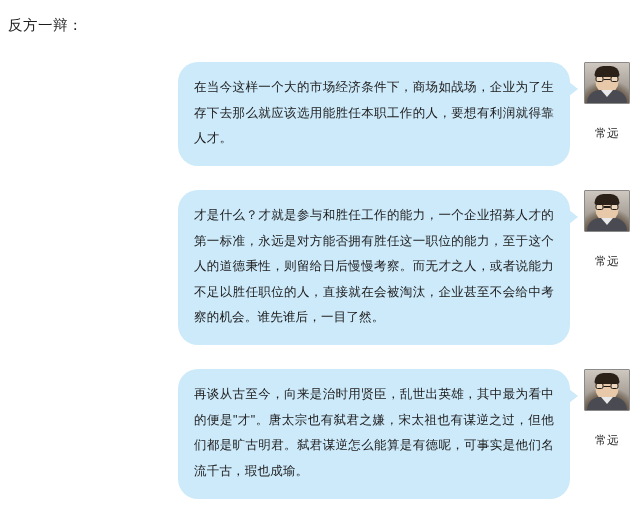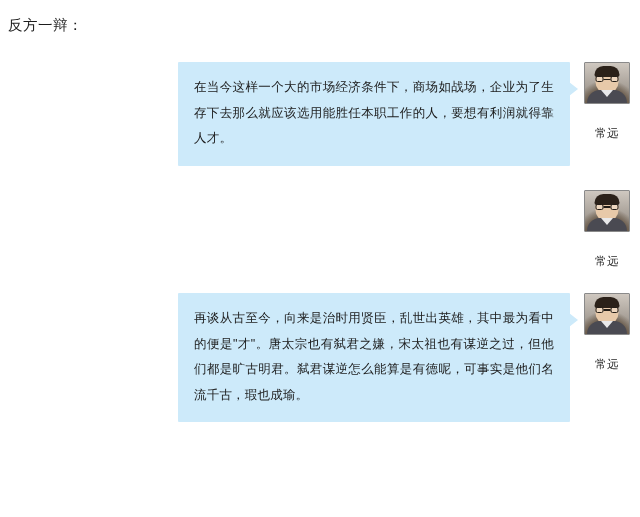--- a/index.html
+++ b/index.html
@@ -48,21 +48,21 @@
   }
 
   .bubble-wrap {
     position: relative;
     max-width: 392px;
   }
 
   .bubble {
     position: relative;
     background: #cdeafa;
-    border-radius: 1px;
+    border-radius: 20px;
     padding: 13px 16px 14px 16px;
     font-size: 12.5px;
     line-height: 2.05;
     color: #1b1b1b;
     text-align: justify;
     text-justify: inter-ideograph;
     letter-spacing: 0.2px;
     box-sizing: border-box;
     width: 392px;
   }
@@ -201,20 +201,23 @@
               <i class="r"></i>
             </span>
           <span class="body"></span>
           <span class="collar"></span>
         </div>
         <div class="sender-name">常远</div>
       </div>
     </div>
 
     <div class="msg-row">
+      <div class="bubble-wrap">
+        <div class="bubble">才是什么？才就是参与和胜任工作的能力，一个企业招募人才的第一标准，永远是对方能否拥有胜任这一职位的能力，至于这个人的道德秉性，则留给日后慢慢考察。而无才之人，或者说能力不足以胜任职位的人，直接就在会被淘汰，企业甚至不会给中考察的机会。谁先谁后，一目了然。</div>
+      </div>
       <div class="sender">
         <div class="avatar">
           <span class="bg"></span>
           <span class="head"></span>
           <span class="hair"></span>
           <span class="glasses">
               <i class="l"></i>
               <b></b>
               <i class="r"></i>
             </span>

